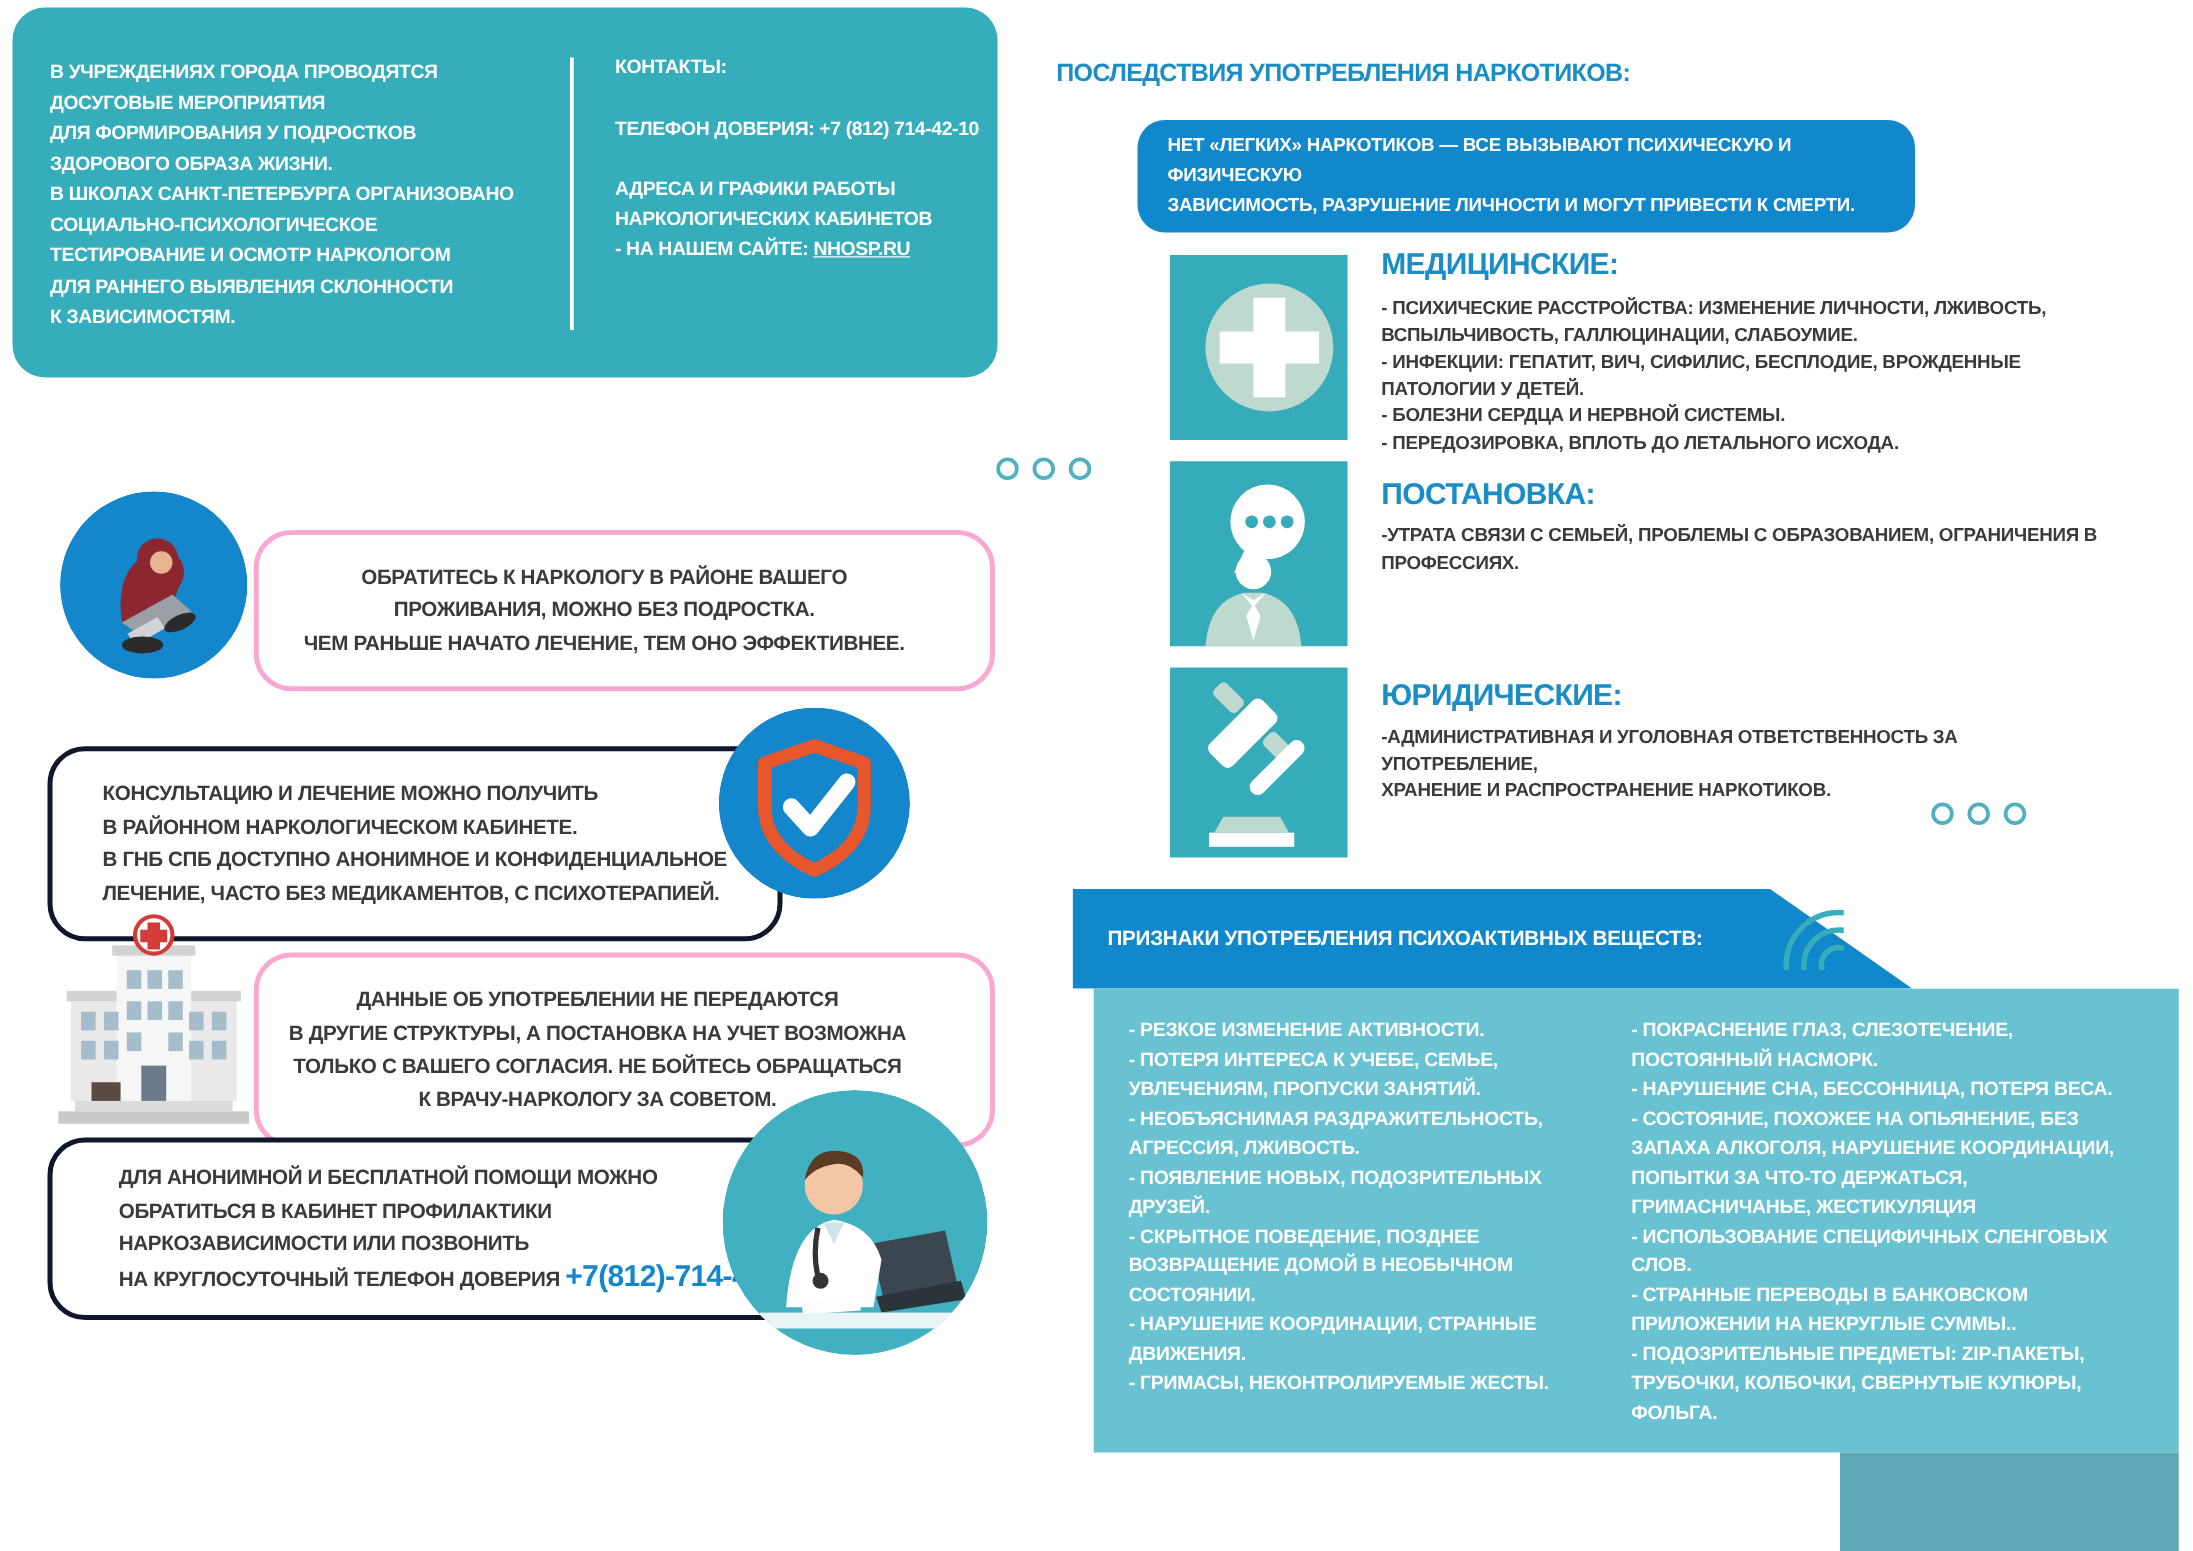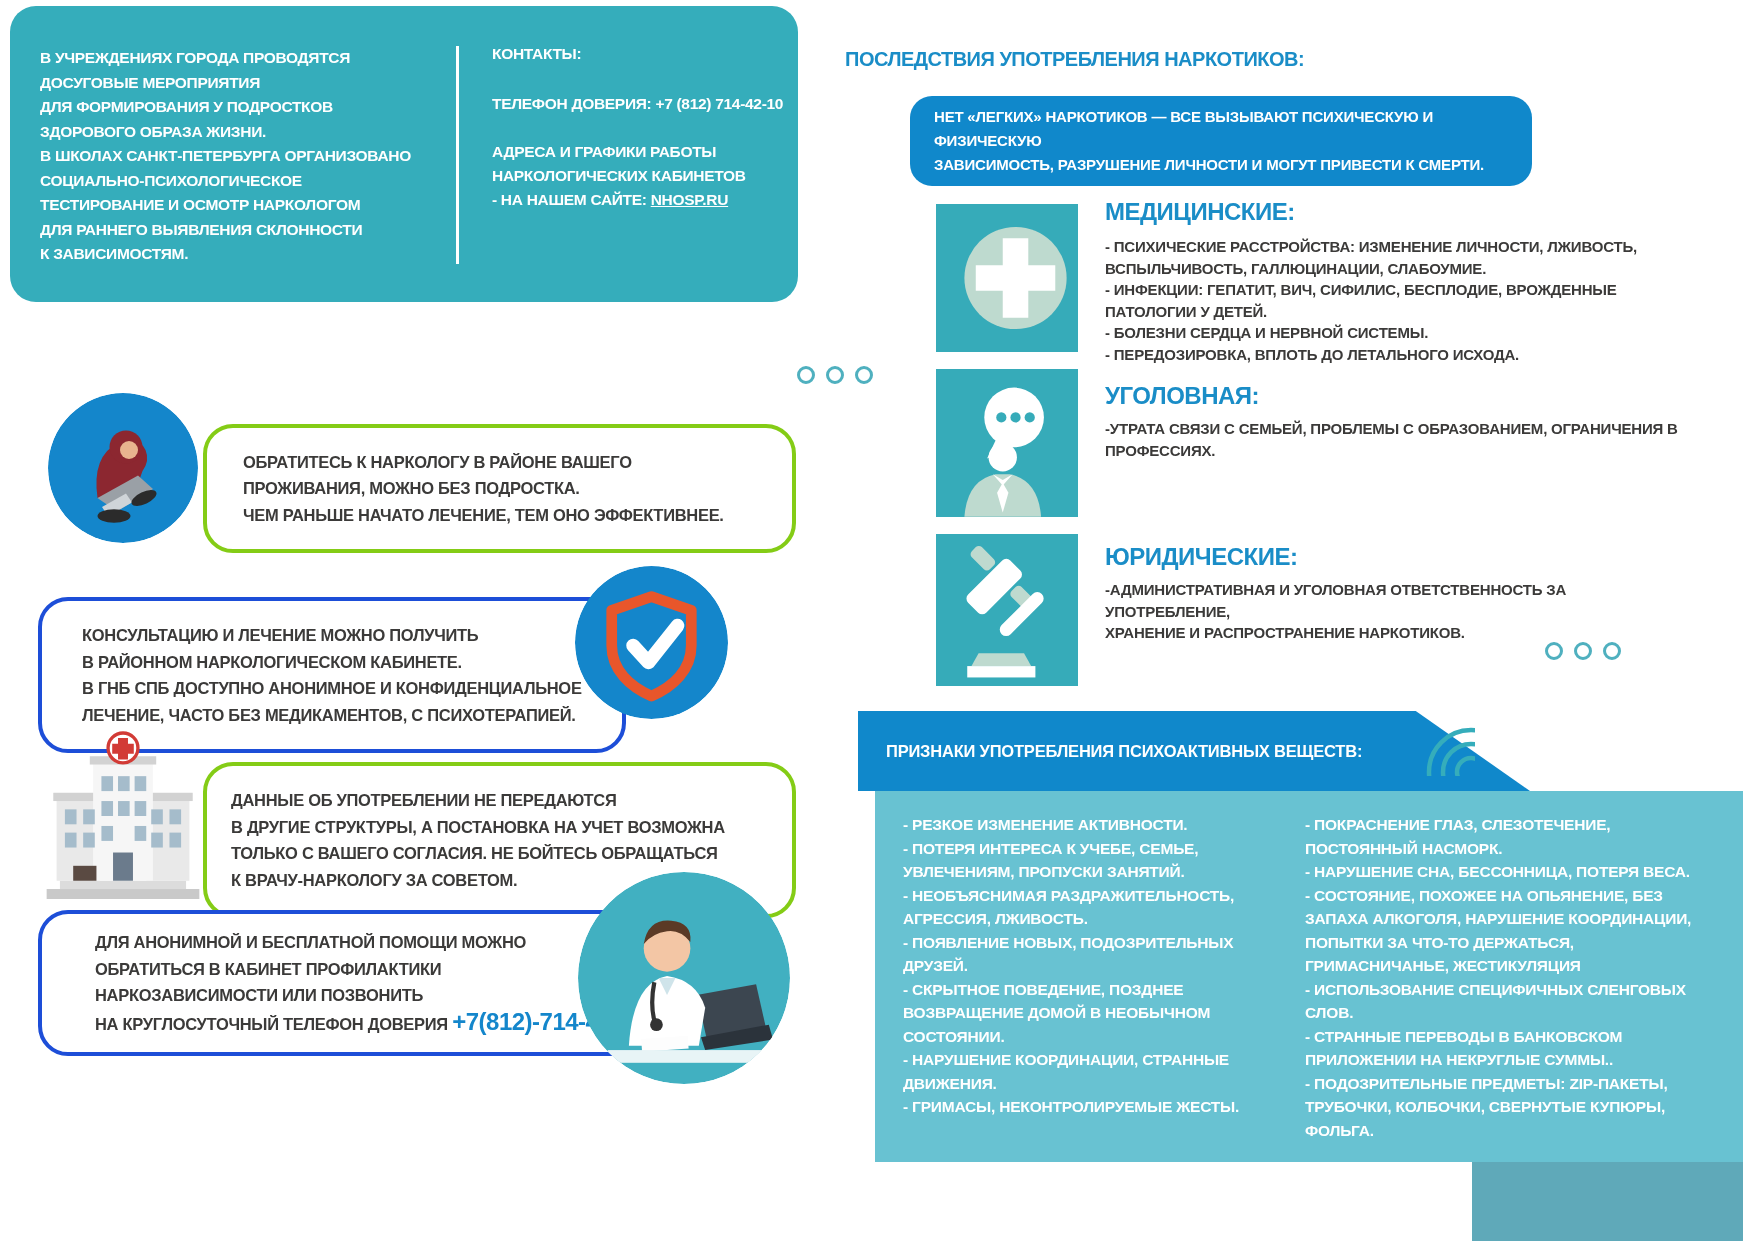--- a/index.html
+++ b/index.html
@@ -23,22 +23,22 @@
   .right-title{left:845px;top:48px;font-size:20px;}
 
   
   .dots span{display:inline-block;width:12px;height:12px;border:3px solid #4fb0bf;border-radius:50%;margin-right:11px;}
   .dots1{left:797px;top:366px;}
   .dots2{left:1545px;top:642px;}
 
   
   .step-box{background:#fff;border-radius:30px;display:flex;align-items:center;
             color:#3b3a39;font-size:16.5px;line-height:26.5px;letter-spacing:-0.3px;}
-  .b-teal{border:4px solid #84cc16;}
-  .b-blue{border:4px solid #1d4ed8;align-items:center;}
+  .b-teal{border:4px solid #f9a8d4;text-align:center;}
+  .b-blue{border:4px solid #0f172a;align-items:center;}
   .box1{left:203px;top:424px;width:593px;height:129px;padding-left:36px;box-sizing:border-box;}
   .box2{left:38px;top:597px;width:588px;height:156px;padding-left:40px;box-sizing:border-box;}
   .box3{left:203px;top:762px;width:593px;height:156px;padding-left:24px;box-sizing:border-box;}
   .box4{left:38px;top:910px;width:643px;height:146px;padding-left:53px;box-sizing:border-box;}
   .phone-big{color:#1486cb;font-size:24px;letter-spacing:-0.5px;}
   .icon-circle{border-radius:50%;overflow:hidden;}
   .step1-icon{left:48px;top:393px;width:150px;height:150px;z-index:3;}
   .shield-icon{left:575px;top:566px;width:153px;height:153px;z-index:3;}
   .hospital-icon{left:40px;top:726px;width:166px;height:180px;z-index:3;}
   .doctor-icon{left:578px;top:872px;width:212px;height:212px;z-index:3;}
@@ -221,21 +221,21 @@
       <path d="M42 50 L36 63 L54 54 Z" fill="#fff"></path>
       <circle cx="46" cy="34" r="3.6" fill="#36abb9"></circle>
       <circle cx="56" cy="34" r="3.6" fill="#36abb9"></circle>
       <circle cx="66" cy="34" r="3.6" fill="#36abb9"></circle>
       <circle cx="47" cy="62" r="10" fill="#fff"></circle>
       <path d="M20 104 Q22 78 42 74 L52 74 Q72 78 74 104 Z" fill="#bedacf"></path>
       <path d="M40 74 L47 82 L54 74 L47 78 Z" fill="#fff"></path>
       <path d="M47 80 l4 7 l-4 14 l-4 -14 Z" fill="#fff"></path>
     </svg>
   </div>
-  <div class="abs sec-label h-blue soc-label">УГОЛОВНАЯ:</div>
+  <div class="abs sec-label h-blue soc-label">ПОСТАНОВКА:</div>
   <div class="abs sec-text pre soc-text">-УТРАТА СВЯЗИ С СЕМЬЕЙ, ПРОБЛЕМЫ С ОБРАЗОВАНИЕМ, ОГРАНИЧЕНИЯ В
 ПРОФЕССИЯХ.</div>
 
   <div class="abs icon-square sq3">
     <svg width="142" height="152" viewBox="0 0 100 107">
       <rect x="32" y="16" width="18" height="42" rx="4" fill="#fff" transform="rotate(45 41 37)"></rect>
       <rect x="24" y="12" width="18" height="10" rx="3" fill="#bedacf" transform="rotate(45 33 17)"></rect>
       <rect x="52" y="40" width="18" height="10" rx="3" fill="#bedacf" transform="rotate(45 61 45)"></rect>
       <rect x="40" y="52" width="40" height="9" rx="4.5" fill="#fff" transform="rotate(-45 60 56)"></rect>
       <path d="M30 84 h32 l5 9 h-42 Z" fill="#bedacf"></path>

